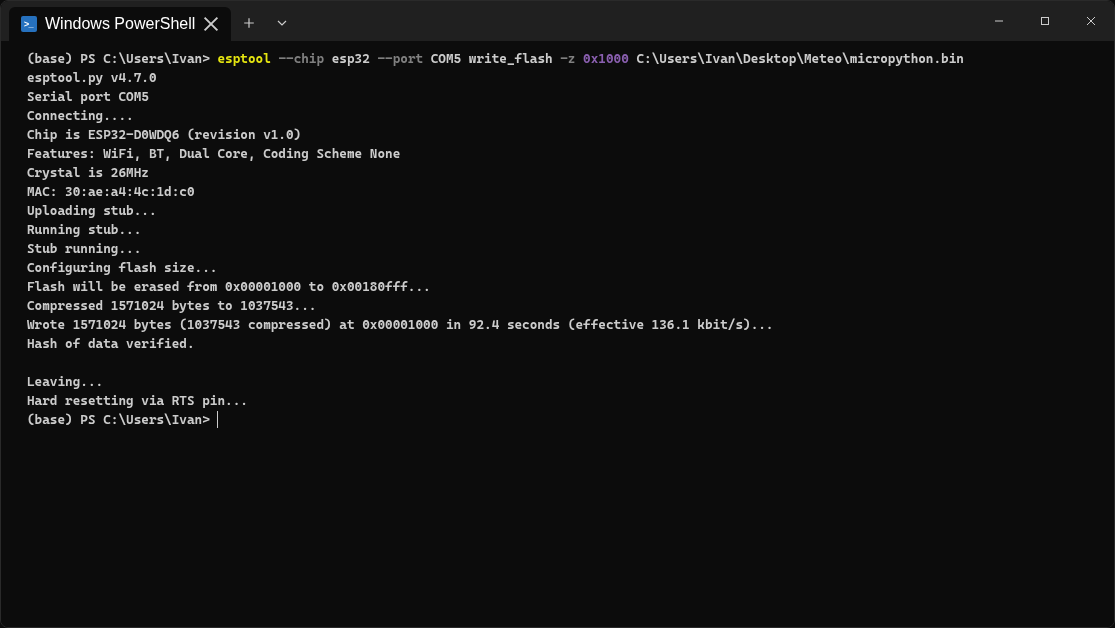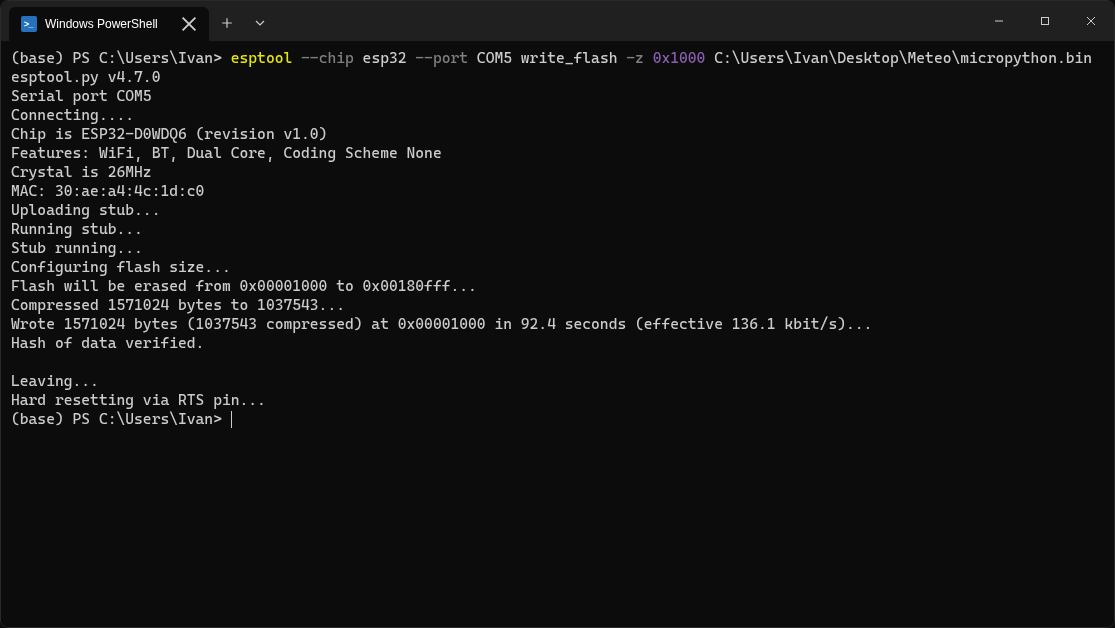--- a/index.html
+++ b/index.html
@@ -17,21 +17,21 @@
     .tab {
       display: flex; align-items: center; gap: 8px;
       background: #0c0c0c; padding: 0 12px; border-radius: 6px 6px 0 0;
       margin-top: 6px; min-width: 200px; position: relative;
     }
     .tab .ps-icon {
       width: 16px; height: 16px; background: #2671be; border-radius: 2px;
       display: flex; align-items: center; justify-content: center;
       font-size: 9px; font-weight: bold; color: #fff; font-style: italic;
     }
-    .tab .label { color: #ffffff; font-size: 12px; flex: 1; }
+    .tab .label { color: #ffffff; font-size: 16px; flex: 1; }
     .tab .close {
       width: 16px; height: 16px; display: flex; align-items: center; justify-content: center;
       color: #cccccc; font-size: 11px; cursor: pointer;
     }
     .new-tab {
       width: 36px; display: flex; align-items: center; justify-content: center;
       color: #cccccc; font-size: 16px; cursor: pointer; margin-top: 4px;
     }
     .tab-dropdown {
       width: 30px; display: flex; align-items: center; justify-content: center;
@@ -40,22 +40,22 @@
     .spacer { flex: 1; }
     .win-controls { display: flex; }
     .win-btn {
       width: 46px; display: flex; align-items: center; justify-content: center;
       color: #cccccc; cursor: pointer; font-size: 10px;
     }
     .win-btn svg { width: 10px; height: 10px; stroke: #cccccc; fill: none; stroke-width: 1; }
     .terminal {
       flex: 1; background: #0c0c0c; color: #cccccc;
       font-family: 'Cascadia Mono', Consolas, 'Courier New', monospace;
-      font-size: 15px; line-height: 19px; padding: 8px 10px;
-      white-space: pre-wrap; overflow: hidden;
+      font-size: 13px; line-height: 19px; padding: 8px 26px;
+      white-space: pre-wrap; overflow: hidden; font-weight: bold;
     }
     .cmd-tool { color: #e5e510; }
     .cmd-flag { color: #808080; }
     .cmd-addr { color: #8a5fb0; }
     .cursor {
       display: inline-block; width: 1px; height: 17px; background: #cccccc;
       vertical-align: middle; transform: translateY(-1px);
     }
   </style>
 </head>

